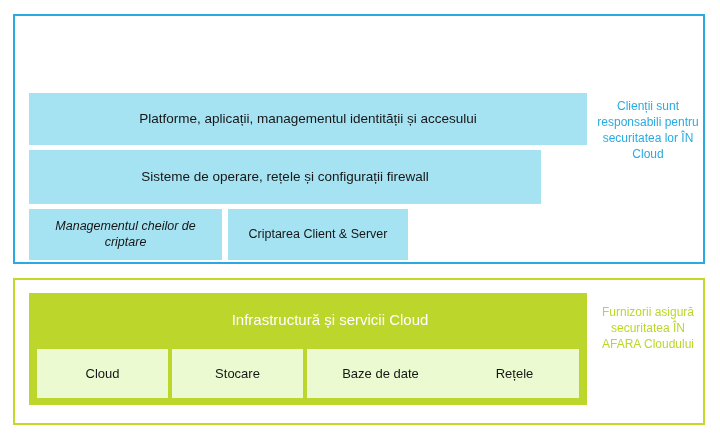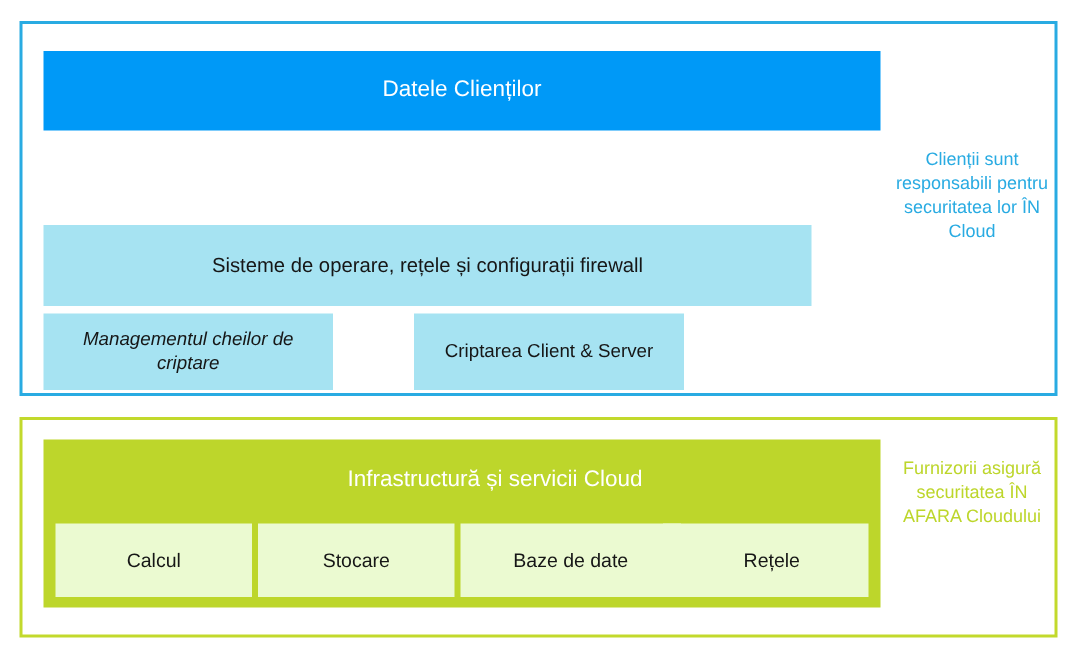--- a/index.html
+++ b/index.html
@@ -99,21 +99,21 @@
 
   .box-small-blue {
     top: 175px;
     height: 51px;
     background: #A6E3F2;
     color: #161616;
     font-size: 12.5px;
     padding: 0 6px;
   }
   .box-keys    { left: 0px;   width: 193px; font-style: italic; }
-  .box-crypto  { left: 199px; width: 180px; margin-left: 48px; }
+  .box-crypto  { left: 199px; width: 180px; }
   .box-traffic { left: 385px; width: 173px; }
 
   
   .prov-stack {
     left: 14px;
     top: 13px;
     width: 558px;
     height: 112px;
     background: #BDD62B;
   }
@@ -165,42 +165,42 @@
 </style>
 </head>
 <body>
 
 <div class="diagram">
 
   <div class="frame frame-customer">
 
     <div class="stack cust-stack">
 
-      <div class="box box-data">Datele Clienților</div>
-
+
+      <div class="box box-platform">Platforme, aplicații, managementul identității și accesului</div>
 
       <div class="box box-os">Sisteme de operare, rețele și configurații firewall</div>
 
       <div class="box box-small-blue box-keys">Managementul cheilor de criptare</div>
 
       <div class="box box-small-blue box-crypto">Criptarea Client &amp; Server</div>
 
 
     </div>
   </div>
 
   <div class="caption caption-customer">Clienții sunt responsabili pentru securitatea lor ÎN Cloud</div>
 
   <div class="frame frame-provider">
 
     <div class="stack prov-stack">
 
       <div class="box box-infra">Infrastructură și servicii Cloud</div>
 
-      <div class="box box-service svc-0">Calcul</div>
+      <div class="box box-service svc-0">Cloud</div>
 
       <div class="box box-service svc-1">Stocare</div>
 
       <div class="box box-service svc-2">Baze de date</div>
 
       <div class="box box-service svc-3">Rețele</div>
 
     </div>
   </div>
 

